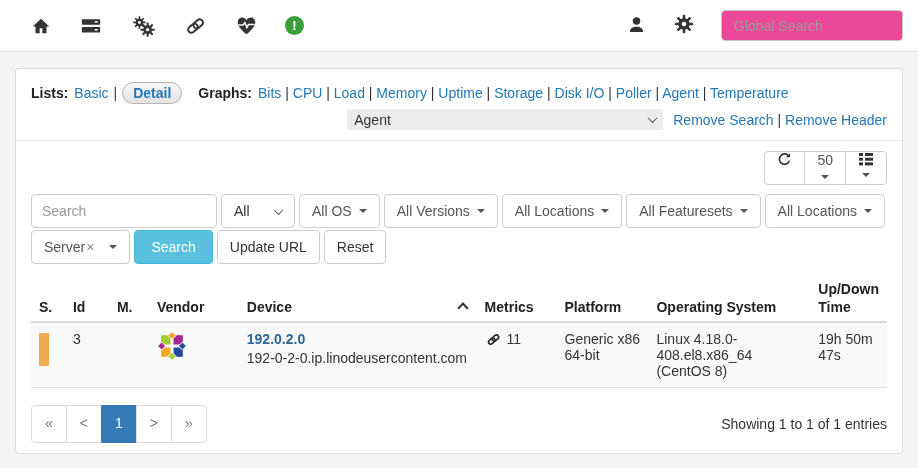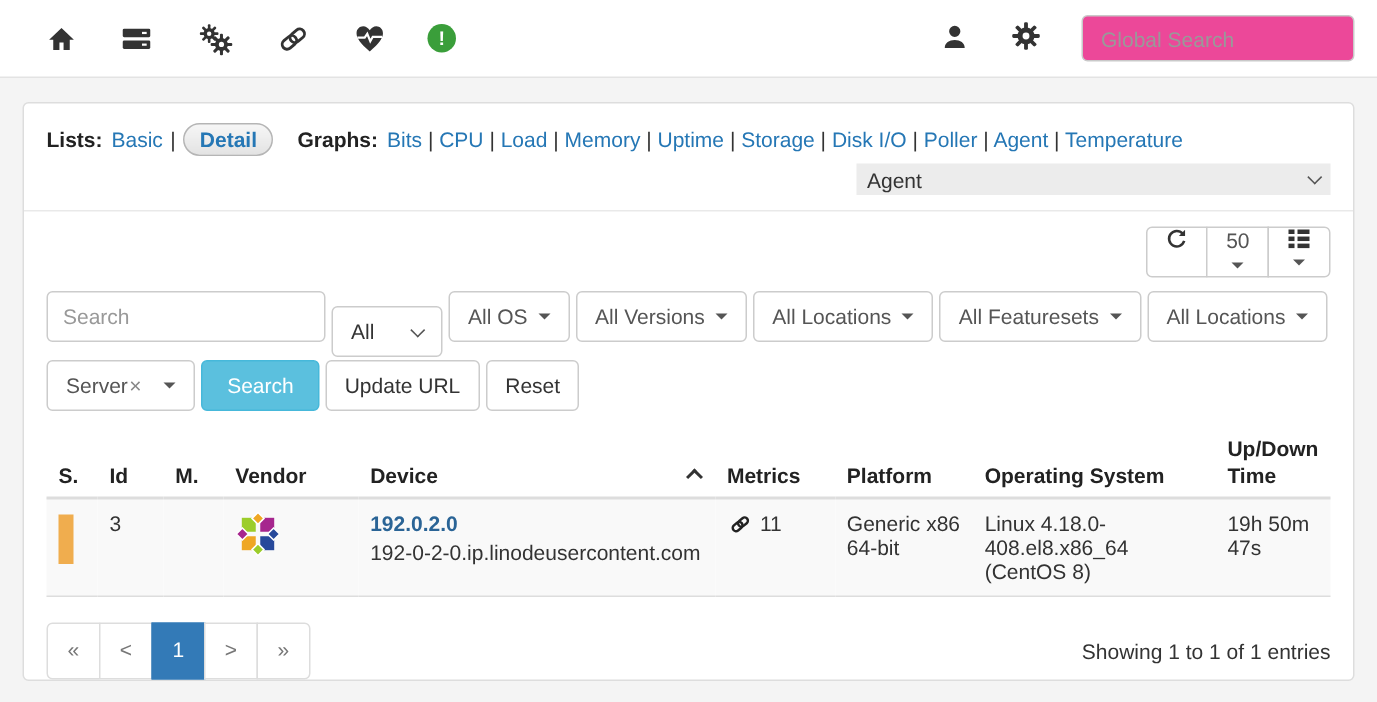--- a/index.html
+++ b/index.html
@@ -60,21 +60,21 @@
   .chev-down{width:7px;height:7px;border-right:1.6px solid #555;border-bottom:1.6px solid #555;
     transform:rotate(45deg) translate(-1px,-1px);display:inline-block;}
   .toolbar{display:flex;justify-content:flex-end;}
 
   
   .frow{display:flex;gap:4px;margin-top:9px;}
   .frow2{margin-top:2px;}
   .search-input{width:186px;height:34px;border:1px solid var(--btn-border);border-radius:4px;
     padding:0 10px;font-size:14px;color:#333;outline:none;font-family:inherit;}
   .search-input::placeholder{color:#999;}
-  .sel{width:74px;justify-content:space-between;color:#333;margin-top:10px;}
+  .sel{width:74px;justify-content:space-between;color:#333;}
   .btn-info{background:var(--search-bg);border-color:#46b8da;color:#fff;padding:0 16px;}
   .tag-x{color:#888;font-size:14px;margin-left:1px;}
   .ms-caret{margin-left:8px;}
 
   
   table{width:100%;border-collapse:collapse;margin-top:12px;font-size:14px;}
   th{text-align:left;vertical-align:bottom;padding:5px 8px;border-bottom:2px solid var(--border);
     color:#222;font-weight:bold;line-height:1.25;}
   td{padding:8px;border-bottom:1px solid var(--border);background:#f9f9f9;vertical-align:top;color:#333;}
   .col-s{width:34px;}.col-id{width:44px;}.col-m{width:40px;}.col-vendor{width:90px;}
@@ -207,20 +207,24 @@
         <a>Poller</a>
         <a>Agent</a>
         <a>Temperature</a>
       </span>
     </div>
     <div class="hrow2">
       <div class="agent-select">
         <span>Agent</span>
         <span class="chev-down"></span>
       </div>
+      <span class="rm-links">
+        <a>Remove Search</a>
+        <a>Remove Header</a>
+      </span>
     </div>
   </div>
 
   <div class="panel-body">
 
     <div class="toolbar">
       <div class="btn-group">
         <button class="btn">
           <svg width="15" height="15" viewBox="0 0 16 16">
               <path fill="none" stroke="#333" stroke-width="1.8" d="M13.3 9.2A5.5 5.5 0 1 1 12.2 4"></path>

